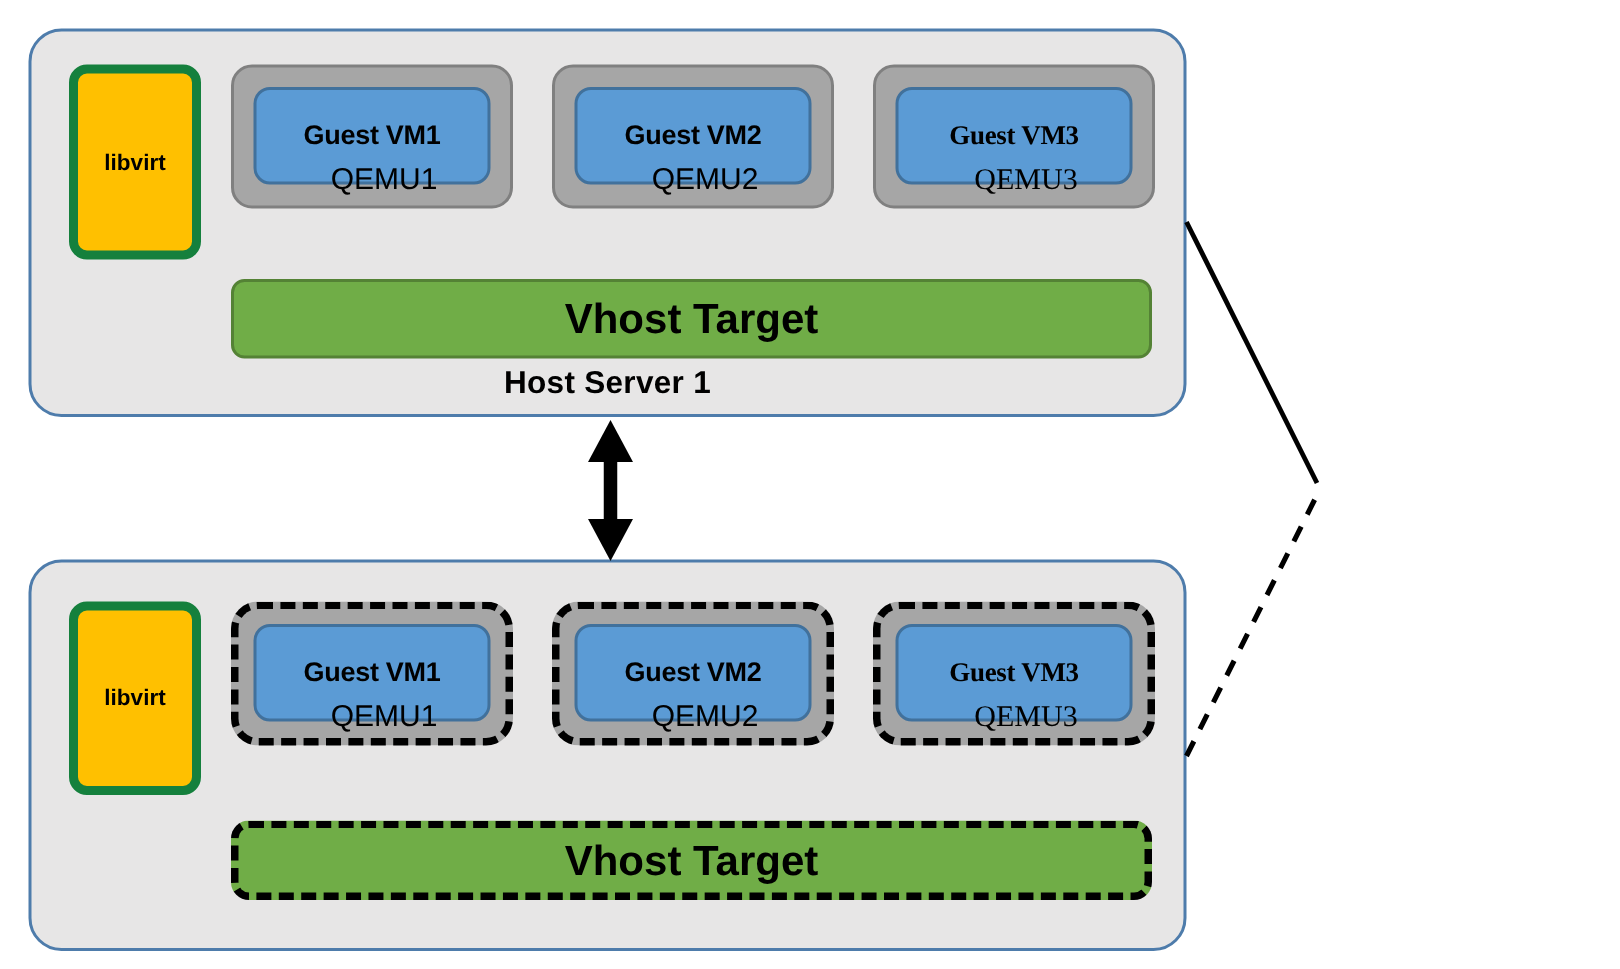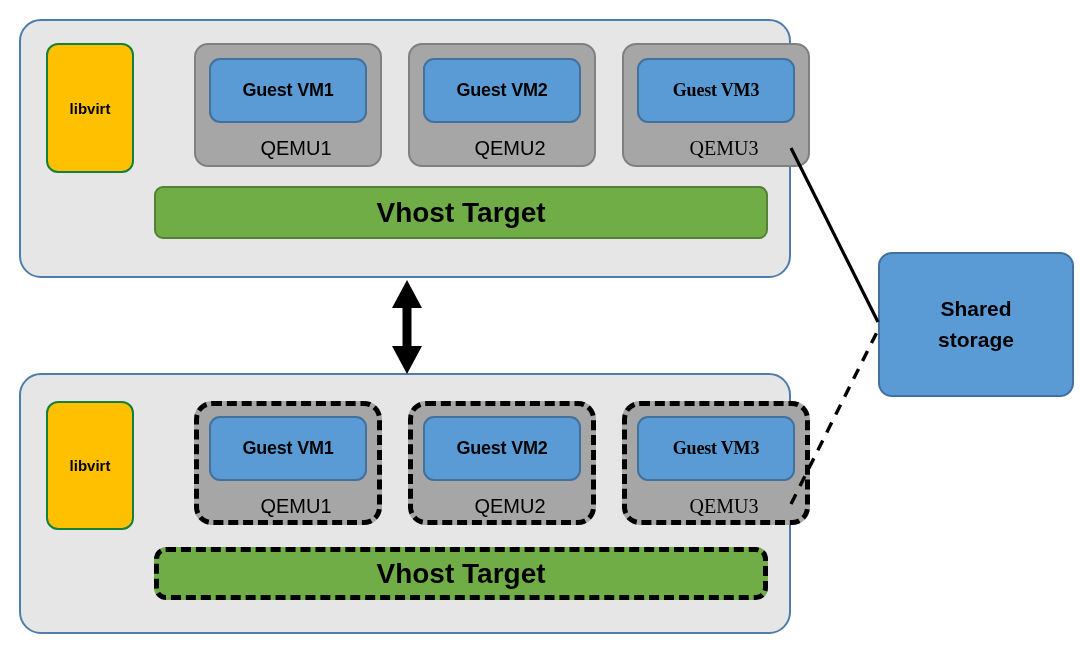--- a/index.html
+++ b/index.html
@@ -39,21 +39,21 @@
     color: #000000;
     letter-spacing: .2px;
   }
   #host1-label { bottom: 8px; }
   #host2-label { bottom: 6px; }
 
   
   .libvirt {
     position: absolute;
     background: #FFC000;
-    border: 2px solid #15803d;
+    border: 6px solid #15803d;
     border-radius: 12px;
     box-sizing: border-box;
     display: flex;
     align-items: center;
     justify-content: center;
     font-size: 15px;
     font-weight: bold;
     color: #000;
   }
   #libvirt1 { left: 25px; top: 22px; width: 88px; height: 130px; }
@@ -61,22 +61,21 @@
 
   
   .qemu {
     position: absolute;
     background: #A6A6A6;
     border: 2px solid #808080;
     border-radius: 14px;
     box-sizing: border-box;
     top: 22px;
     width: 188px;
-    height: 124px;
-    margin-left: 40px;
+    height: 96px;
   }
   .qemu.dashed {
     border: 5px dashed #000000;
     border-radius: 18px;
   }
   .qemu.slot1 { left: 133px; }
   .qemu.slot2 { left: 347px; }
   .qemu.slot3 { left: 561px; font-family: Liberation Serif, serif; }
   #host2 .qemu { top: 26px; }
 
@@ -192,20 +191,21 @@
       <div class="vm">
         <span>Guest VM3</span>
       </div>
       <div class="qemu-label">QEMU3</div>
     </div>
 
     <div class="vhost" id="vhost1">
       <span>Vhost Target</span>
     </div>
 
+    <div class="host-label" id="host1-label">Host Server 1</div>
   </div>
 
   <div class="host-box" id="host2">
 
     <div class="libvirt" id="libvirt2">
       <span>libvirt</span>
     </div>
 
     <div class="qemu dashed slot1">
       <div class="vm">
@@ -227,24 +227,20 @@
       </div>
       <div class="qemu-label">QEMU3</div>
     </div>
 
     <div class="vhost" id="vhost2">
       <span>Vhost Target</span>
     </div>
 
   </div>
 
-  <div id="shared-storage">
-    <span>Shared</span>
-    <span>storage</span>
-  </div>
 
   <svg id="connectors" viewBox="0 0 1080 646">
 
     <line x1="791" y1="148" x2="878" y2="322" stroke="#000000" stroke-width="3.2" stroke-linecap="butt"></line>
 
     <line x1="791" y1="504" x2="878" y2="330" stroke="#000000" stroke-width="3.4" stroke-dasharray="11 9" stroke-linecap="butt"></line>
 
     <g>
       <line x1="407" y1="296" x2="407" y2="358" stroke="#000000" stroke-width="9"></line>
       <polygon points="407,280 392,308 422,308" fill="#000000"></polygon>

